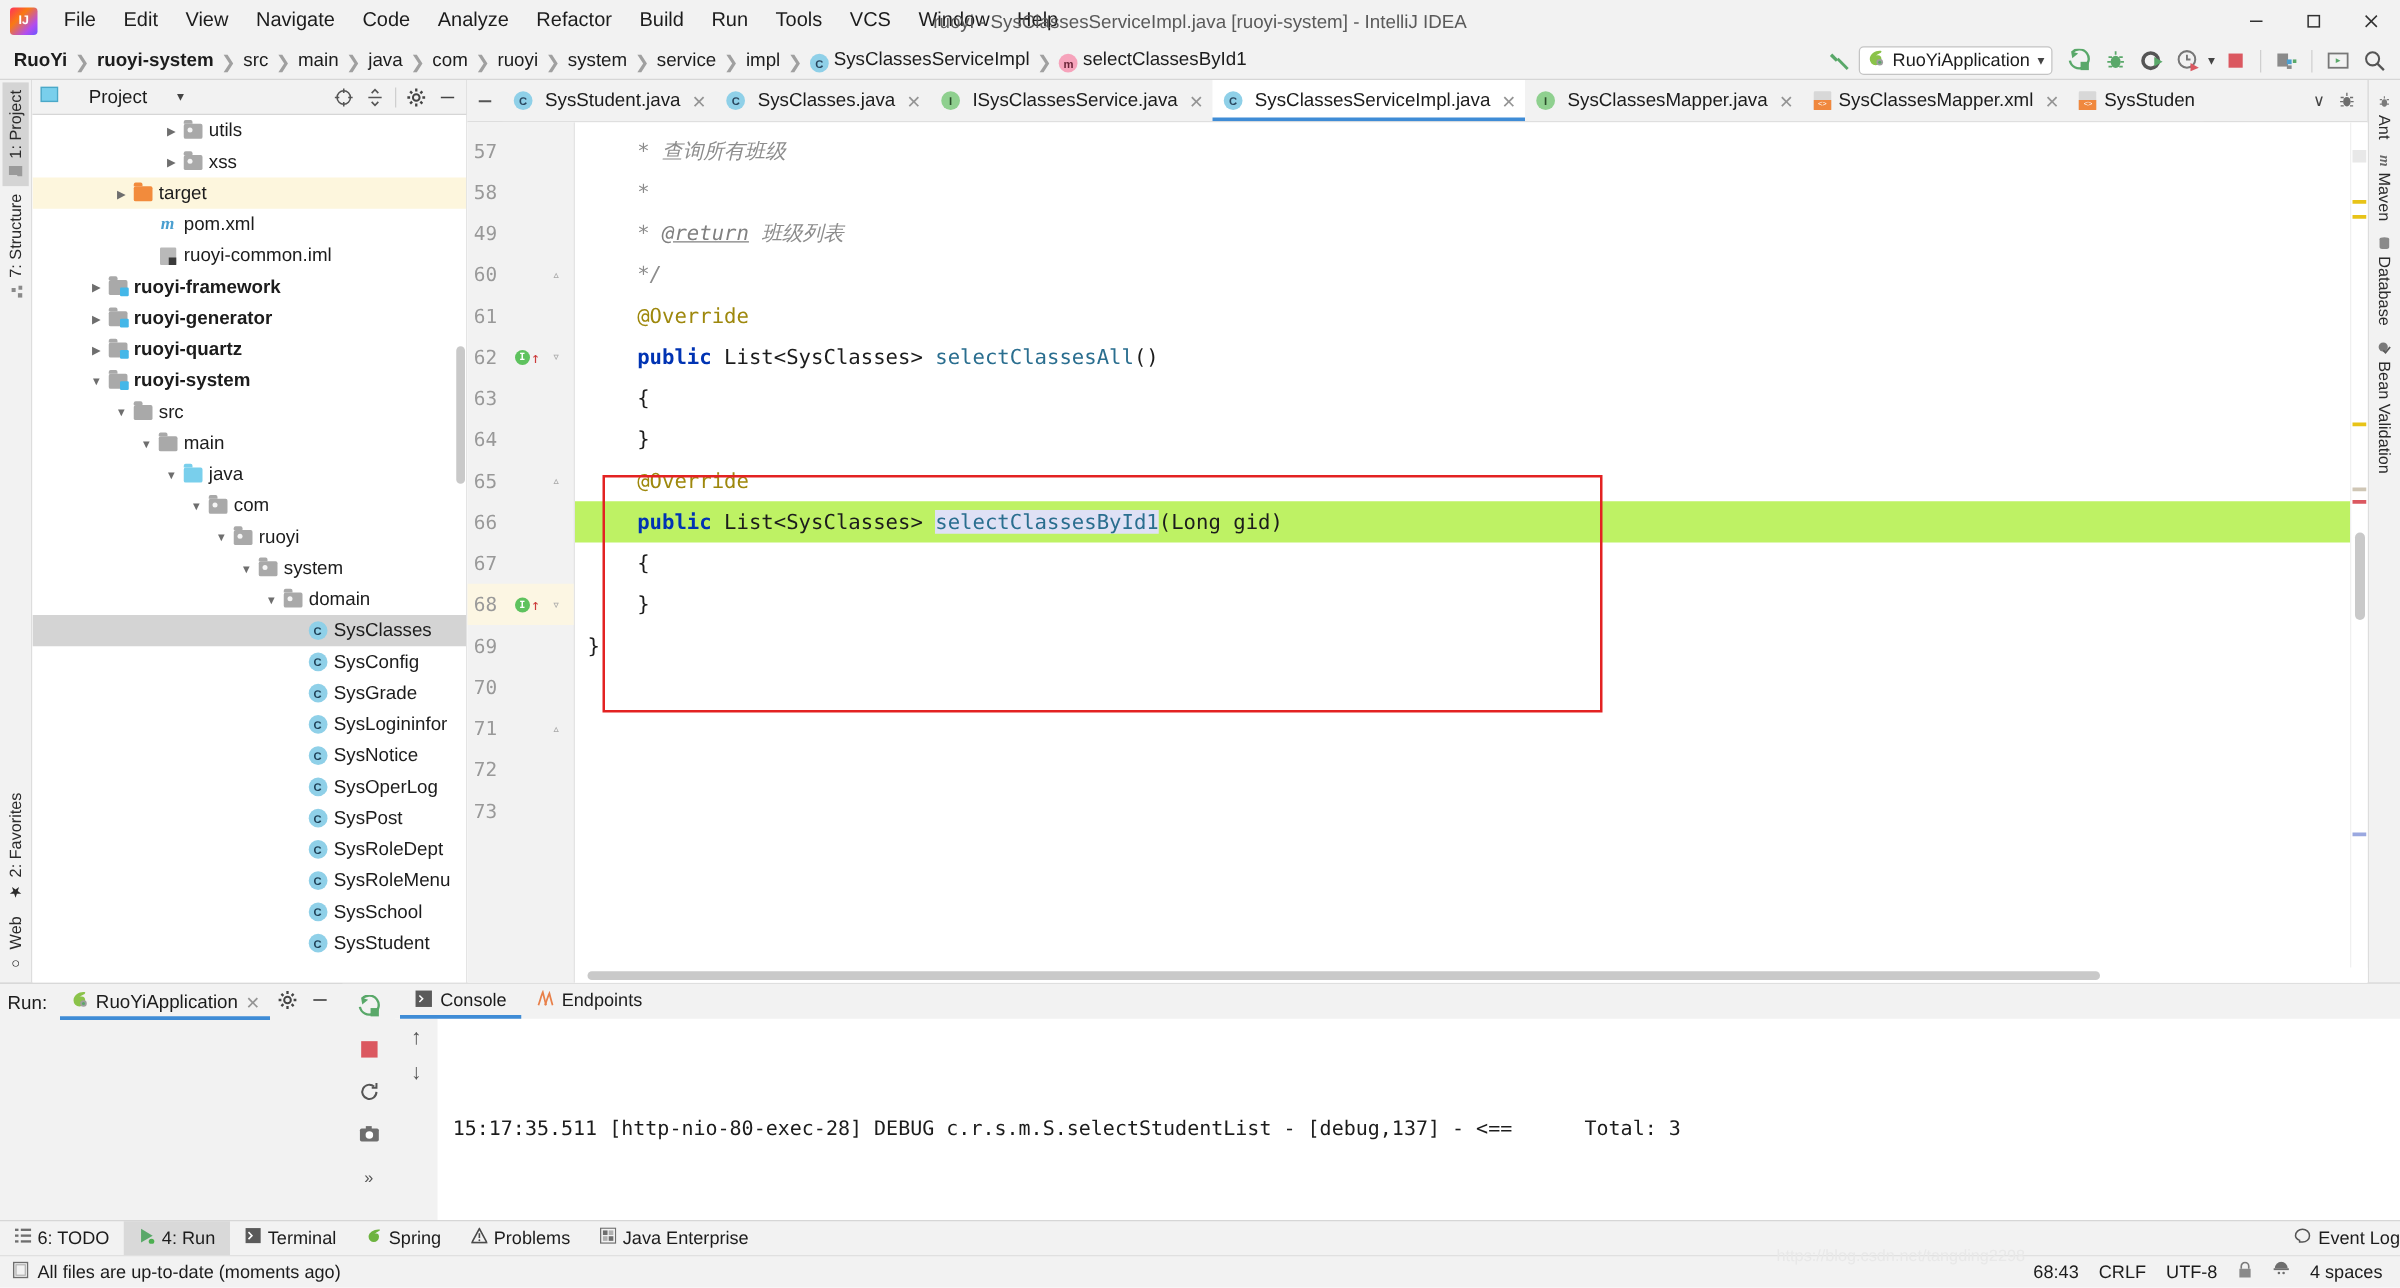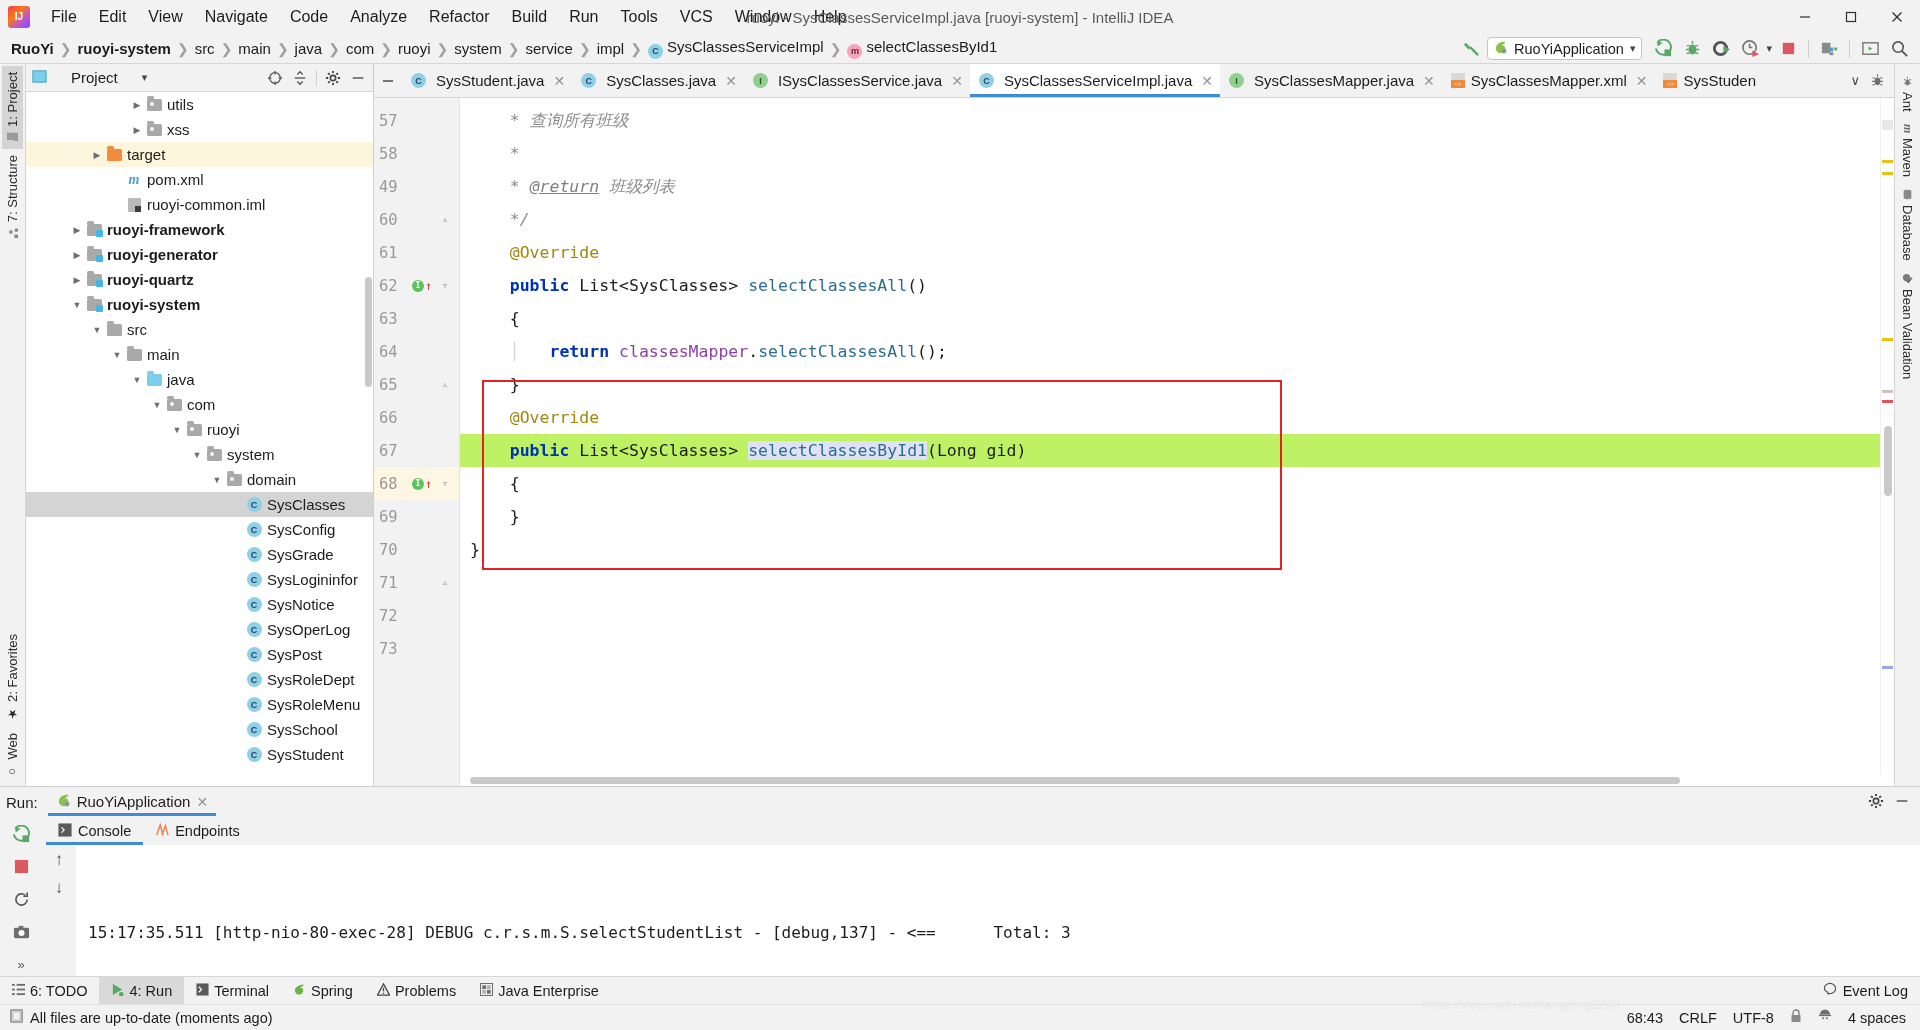--- a/index.html
+++ b/index.html
@@ -217,21 +217,21 @@
     position:absolute; left:10px; width:1210px; top:3px; height:7px;
     background:#c9c9c9; border-radius:4px;
   }
   .marker-strip {
     width:14px; min-width:14px; background:#fff; position:relative; border-left:1px solid #f0f0f0;
   }
   .mk { position:absolute; right:1px; width:11px; height:3px; }
   .vthumb { position:absolute; right:2px; width:8px; background:#c9c9c9; border-radius:4px;}
 
   
-  .run-panel { height:190px; min-height:190px; display:flex; flex-direction:column; background:#f2f2f2; border-top:1px solid #cfcfcf;}
+  .run-panel { height:190px; min-height:190px; display:flex; background:#f2f2f2; border-top:1px solid #cfcfcf;}
   .run-head { height:30px; min-height:30px; display:flex; align-items:center; padding-left:6px; font-size:15px; gap:6px;}
   .run-label { color:#1c1c1c; padding-right:4px;}
   .run-tab {
     display:flex; align-items:center; gap:6px; padding:4px 8px 2px 8px; font-size:15px;
     border-bottom:3px solid #3f8cd6; position:relative;
   }
   .run-head-right { margin-left:auto; display:flex; align-items:center; gap:10px; padding-right:10px; color:#4a4a4a;}
   .run-body { flex:1; display:flex; min-height:0; }
   .run-side {
     width:42px; min-width:42px; display:flex; flex-direction:column; align-items:center;
@@ -254,21 +254,21 @@
     padding:5px 0 0 12px; white-space:pre; overflow:hidden; line-height:33px;
   }
 
   
   .bottom-tabs {
     height:28px; min-height:28px; display:flex; align-items:stretch; background:#f2f2f2;
     border-top:1px solid #d6d6d6; font-size:14.5px;
   }
   .btab { display:flex; align-items:center; gap:5px; padding:0 12px; cursor:default; white-space:nowrap;}
   .btab.active { background:#d9d9d9; }
-  .bottom-tabs-right { margin-left:auto; display:flex; align-items:center; gap:6px; padding-right:12px;}
+  .bottom-tabs-right { margin-left:auto; display:flex; align-items:center; gap:6px; }
   .statusbar {
     height:26px; min-height:26px; display:flex; align-items:center; background:#f2f2f2;
     font-size:14.5px; padding-left:10px; border-top:1px solid #e0e0e0; color:#1c1c1c;
   }
   .status-right { margin-left:auto; display:flex; align-items:center; gap:16px; padding-right:14px;}
   .wm { position:absolute; right:300px; bottom:18px; font-size:13px; color:#e8e8e8; pointer-events:none;}
 </style>
 </head>
 <body>
 
@@ -869,21 +869,20 @@
             </div>
           </div>
         <div class="code" id="code">
           <div class="cline">    <span class="cmt">* 查询所有班级</span></div>
             <div class="cline">    <span class="cmt">*</span></div>
             <div class="cline">    <span class="cmt">* </span><span class="cmt-tag">@return</span><span class="cmt"> 班级列表</span></div>
             <div class="cline">    <span class="cmt">*/</span></div>
             <div class="cline">    <span class="ann">@Override</span></div>
             <div class="cline">    <span class="kw">public</span> <span class="typ">List&lt;SysClasses&gt;</span> <span class="mth">selectClassesAll</span><span class="typ">()</span></div>
             <div class="cline">    <span class="typ">{</span></div>
-            <div class="cline">    <span class="indent-guide">│</span>   <span class="kw">return</span> <span class="fld">classesMapper</span><span class="typ">.</span><span class="mth">selectClassesAll</span><span class="typ">();</span></div>
             <div class="cline">    <span class="typ">}</span></div>
             <div class="cline">    <span class="ann">@Override</span></div>
             <div class="cline cur">    <span class="kw">public</span> <span class="typ">List&lt;SysClasses&gt;</span> <span class="mth sel-ident">selectClassesById1</span><span class="typ">(Long gid)</span></div>
             <div class="cline">    <span class="typ">{</span></div>
             <div class="cline">    <span class="typ">}</span></div>
             <div class="cline"><span class="typ">}</span></div>
             <div class="cline">&nbsp;</div>
             <div class="redbox" style="left:22px; top:282px; width:800px; height:190px;"></div>
         </div>
         <div class="marker-strip">

